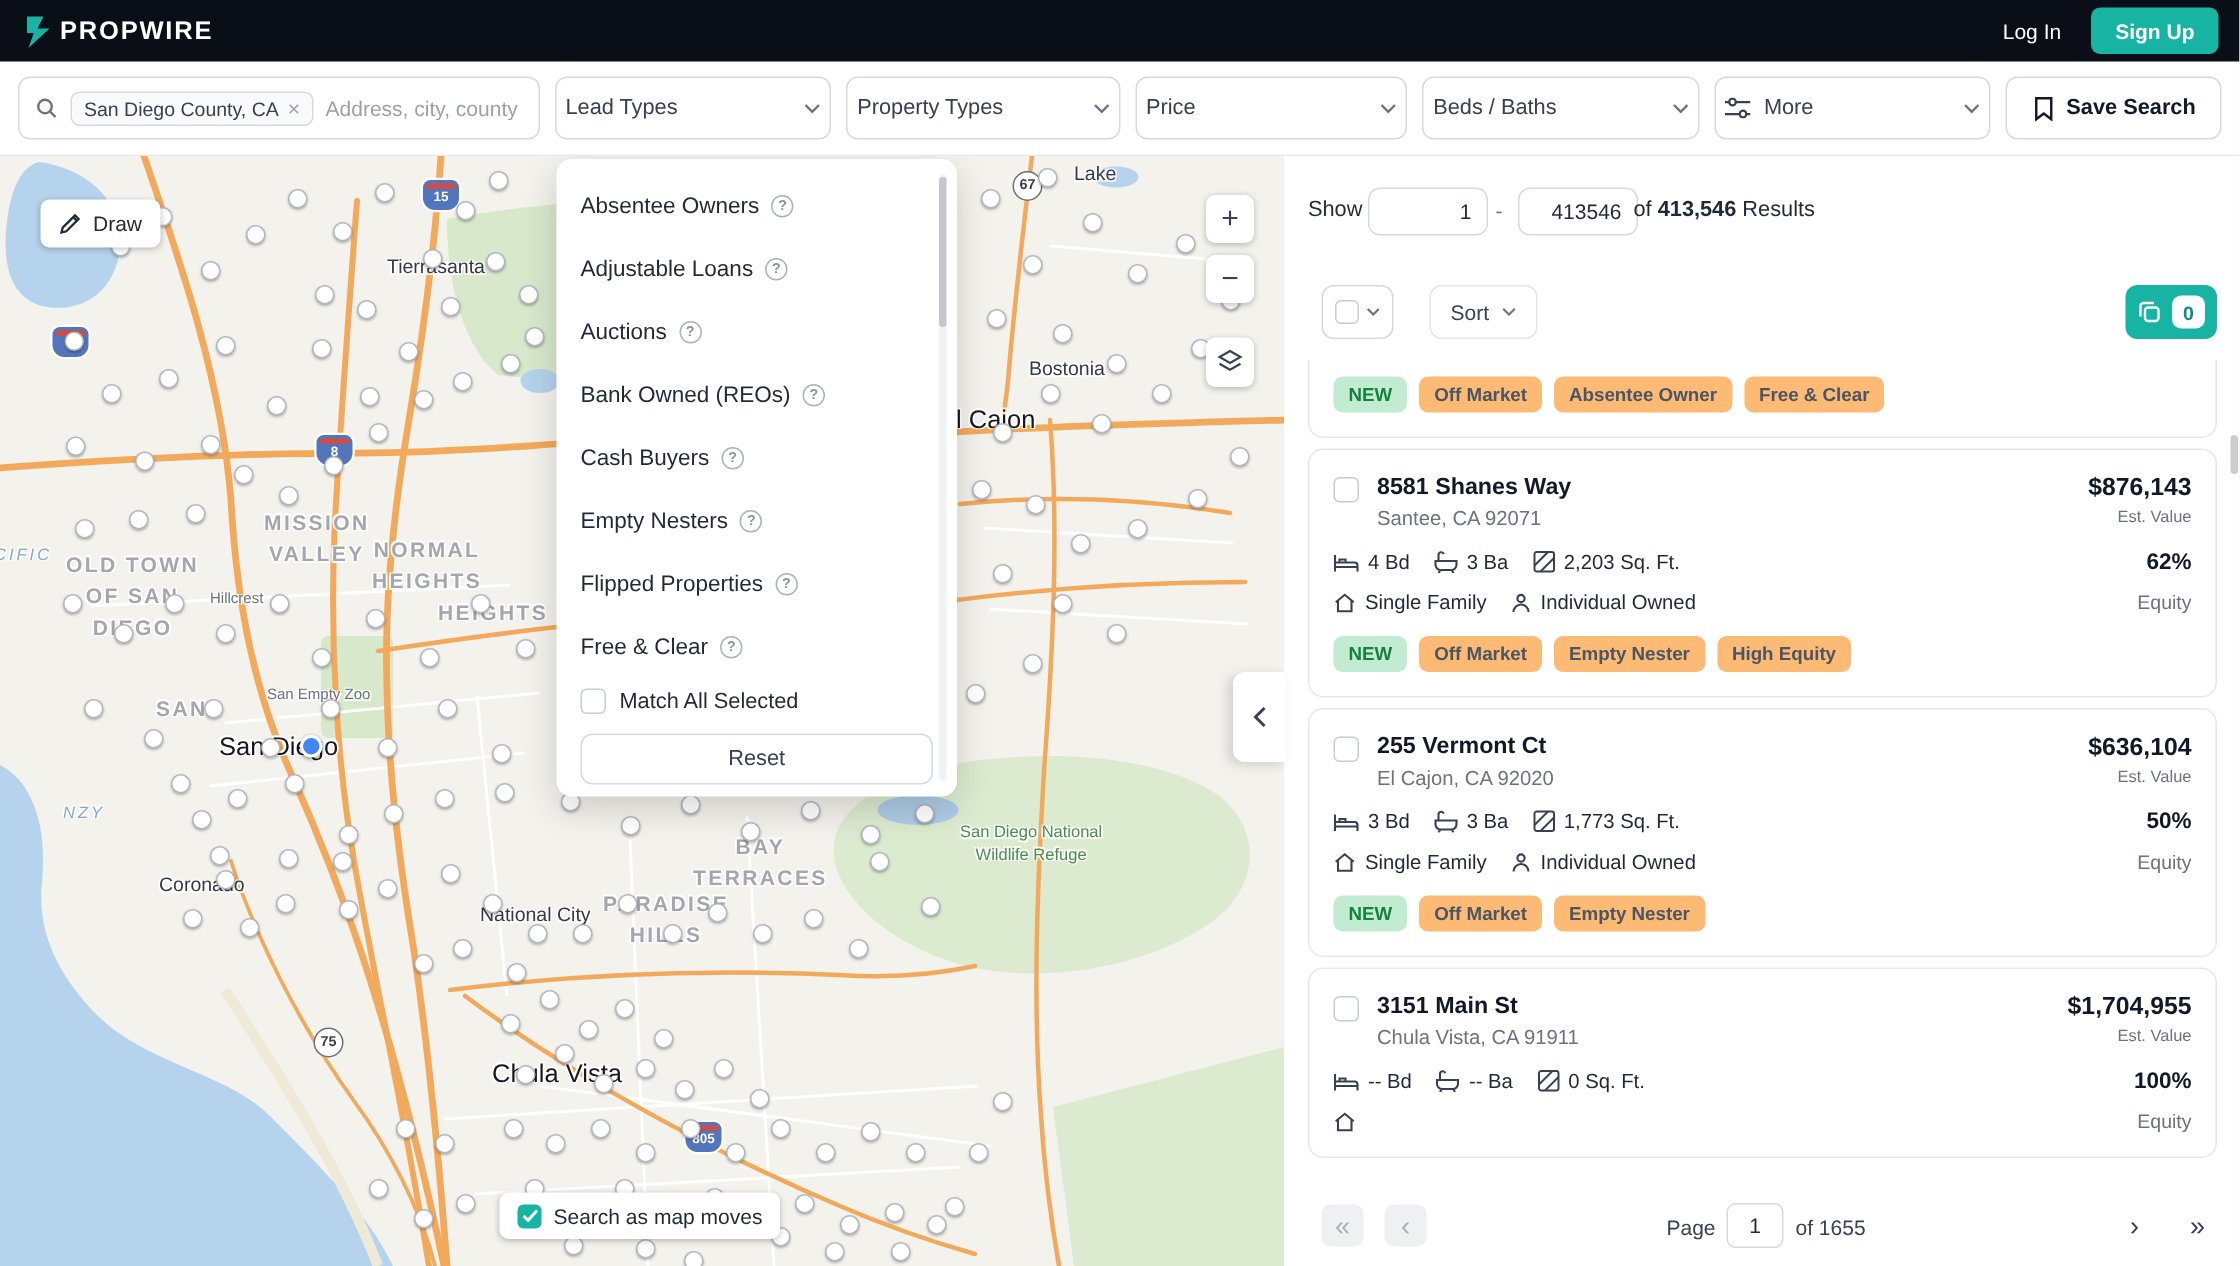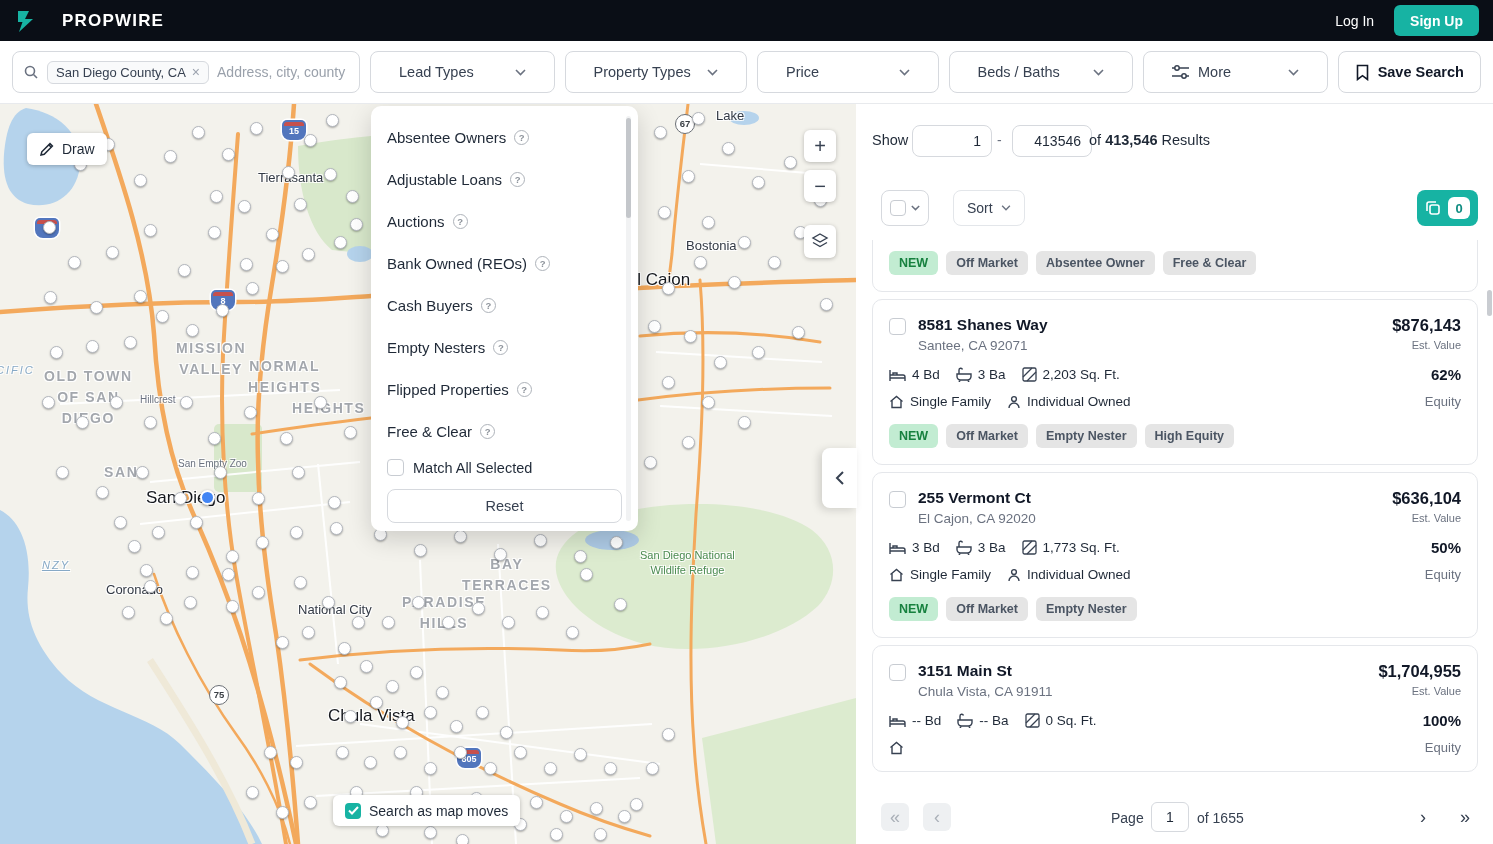--- a/index.html
+++ b/index.html
@@ -1,34 +1,34 @@
 <!DOCTYPE html>
 <html style="--accent: #17b3a3; --accent-dark: #0e8c81; --new-badge-bg: #c2ecd2; --new-badge-text: #17813f;"><head>
 <meta charset="utf-8">
 <style>
 *{margin:0;padding:0;box-sizing:border-box}
 html,body{width:1493px;height:844px}
 body{position:relative;overflow:hidden;font-family:"Liberation Sans",sans-serif;background:#fff}
 
 
 .navbar{position:absolute;left:0;top:0;width:1493px;height:41px;background:#0a0e16;display:flex;align-items:center;padding:0 14px;z-index:60}
-.brand{display:flex;align-items:center;gap:24px}
+.brand{display:flex;align-items:center;gap:2px}
 .brand-text{color:#fff;font-weight:700;font-size:17px;letter-spacing:1.2px}
 .nav-right{margin-left:auto;display:flex;align-items:center;gap:20px}
 .login{color:#fff;font-size:14px;cursor:pointer;background:none;border:none;font-family:inherit}
 .signup{background:var(--accent,#17b3a3);color:#fff;font-size:14px;font-weight:600;border:none;border-radius:6px;height:31px;padding:0 16px;cursor:pointer;font-family:inherit}
 
 
 .filterbar{position:absolute;left:0;top:41px;width:1493px;height:63px;background:#fff;border-bottom:1px solid #e8eaed;display:flex;align-items:center;padding:0 12px;gap:10px;z-index:55}
 .searchbox{width:348px;height:42px;border:1px solid #d6d9de;border-radius:8px;display:flex;align-items:center;padding:0 10px;gap:8px;background:#fff}
 .chip{display:flex;align-items:center;gap:6px;border:1px solid #d6d9de;background:#f9fafb;border-radius:6px;padding:3px 8px;font-size:13px;color:#374151;white-space:nowrap}
 .chip .x{color:#9ca3af;font-size:14px;cursor:pointer;line-height:1}
 .search-input{border:none;outline:none;flex:1;font-size:14px;color:#374151;min-width:0;font-family:inherit;background:transparent}
 .search-input::placeholder{color:#9aa1ab}
-.drop{height:42px;border:1px solid #d6d9de;border-radius:8px;background:#fff;display:flex;align-items:center;justify-content:space-between;padding:0 28px;font-size:14.5px;color:#374151;cursor:pointer;font-family:inherit}
+.drop{height:42px;border:1px solid #d6d9de;border-radius:8px;background:#fff;display:flex;align-items:center;justify-content:space-between;padding:0 6px;font-size:14.5px;color:#374151;cursor:pointer;font-family:inherit}
 .dleft{display:flex;align-items:center;gap:9px}
 .w185{width:185px}.w183{width:183px}.w182{width:182px}
 .savesearch{width:144px;height:42px;border:1px solid #d6d9de;border-radius:8px;background:#fff;display:flex;align-items:center;justify-content:center;gap:8px;font-size:14.5px;font-weight:700;color:#111827;cursor:pointer;font-family:inherit}
 
 
 .map{position:absolute;left:0;top:104px;width:856px;height:740px;background:#f3f2ec;overflow:hidden}
 .map-svg{position:absolute;left:0;top:0}
 .layer{position:absolute;left:0;top:0;width:856px;height:740px;pointer-events:none}
 .marker{position:absolute;width:13px;height:13px;border-radius:50%;background:#fff;border:1.5px solid #b3b7be;box-shadow:0 1px 2px rgba(0,0,0,.3);pointer-events:auto;cursor:pointer}
 .marker.selected{width:15px;height:15px;background:#4285f4;border:2.5px solid #fff;box-shadow:0 1px 3px rgba(0,0,0,.45)}
@@ -86,21 +86,21 @@
 .cityline{font-size:13.5px;color:#6b7280;margin-top:4px}
 .price{font-size:16.5px;font-weight:700;color:#111827;text-align:right}
 .est{font-size:11px;color:#6b7280;margin-top:4px;text-align:right}
 .card-mid{display:flex;justify-content:space-between;margin-top:13px}
 .card-own{display:flex;justify-content:space-between;margin-top:11px}
 .specs{display:flex;gap:16px;align-items:center}
 .spec{display:flex;align-items:center;gap:6px;font-size:13.5px;color:#1f2937;font-weight:500;white-space:nowrap}
 .equity-val{font-size:15px;font-weight:700;color:#111827;text-align:right}
 .equity-label{font-size:13px;color:#6b7280;text-align:right}
 .card-tags{display:flex;gap:8px;margin-top:15px;flex-wrap:wrap}
-.tag{background:#e5e5e5;color:#4b5563;font-size:12.5px;font-weight:600;border-radius:6px;padding:5px 10px;white-space:nowrap}
+.tag{background:#fdba74;color:#4b5563;font-size:12.5px;font-weight:600;border-radius:6px;padding:5px 10px;white-space:nowrap}
 .tag-new{background:var(--new-badge-bg,#c2ecd2);color:var(--new-badge-text,#17813f)}
 .pagination{position:absolute;left:0;top:686px;width:637px;height:54px;background:#fff}
 .pgbtn{position:absolute;width:28px;height:28px;border:none;border-radius:6px;display:flex;align-items:center;justify-content:center;font-size:18px;cursor:pointer;background:transparent;color:#374151;font-family:inherit;line-height:1}
 .pgbtn.disabled{background:#eef0f2;color:#aab0b8}
 .pg-first{left:25px;top:13px}.pg-prev{left:67px;top:13px}.pg-next{left:553px;top:13px}.pg-last{left:595px;top:13px}
 .pg-label{position:absolute;left:255px;top:20px;font-size:14px;color:#374151}
 .pg-input{position:absolute;left:295px;top:12px;width:38px;height:30px;border:1px solid #d6d9de;border-radius:6px;text-align:center;font-size:14px;color:#1f2937;font-family:inherit;outline:none}
 .pg-of{position:absolute;left:341px;top:20px;font-size:14px;color:#374151}
 .page-scrollbar{position:absolute;right:1px;top:290px;width:5px;height:26px;background:#c9ccd1;border-radius:3px;z-index:70;cursor:pointer}
 </style>
@@ -225,37 +225,37 @@
   </svg>
 
   <div class="layer">
       <div class="maplabel lab-town" style="left: 258px; top: 66px;">Tierrasanta</div>
       <div class="maplabel lab-town" style="left: 716px; top: 4px;">Lake</div>
       <div class="maplabel lab-town" style="left: 686px; top: 134px;">Bostonia</div>
       <div class="maplabel lab-city" style="left: 626px; top: 166px;">El Cajon</div>
       <div class="maplabel lab-city" style="left: 146px; top: 384px;">San Diego</div>
       <div class="maplabel lab-city" style="left: 328px; top: 602px;">Chula Vista</div>
       <div class="maplabel lab-town" style="left: 106px; top: 478px;">Coronado</div>
-      <div class="maplabel lab-town" style="left: 278px; top: 498px; padding-left: 20px;">National City</div>
+      <div class="maplabel lab-town" style="left: 300px; top: 498px; padding-left: 20px;">National City</div>
       <div class="maplabel lab-small" style="left: 140px; top: 290px;">Hillcrest</div>
       <div class="maplabel lab-small" style="left: 178px; top: 354px;">San Empty Zoo</div>
       <div class="maplabel lab-area" style="left: 176px; top: 234px;">MISSION
 VALLEY</div>
       <div class="maplabel lab-area" style="left: 248px; top: 252px;">NORMAL
 HEIGHTS</div>
       <div class="maplabel lab-area" style="left: 292px; top: 294px;">HEIGHTS</div>
       <div class="maplabel lab-area" style="left: 44px; top: 262px;">OLD TOWN
 OF SAN
 DIEGO</div>
       <div class="maplabel lab-area" style="left: 402px; top: 488px;">PARADISE
 HILLS</div>
       <div class="maplabel lab-area" style="left: 462px; top: 450px;">BAY
 TERRACES</div>
       <div class="maplabel lab-area" style="left: 104px; top: 358px;">SAN</div>
-      <div class="maplabel lab-water" style="left: 42px; top: 455px; text-decoration: underline;">NZY</div>
+      <div class="maplabel lab-water" style="left: 42px; top: 432px;">NZY</div>
       <div class="maplabel lab-water" style="left: -4px; top: 260px;">CIFIC</div>
       <div class="maplabel lab-park" style="left: 640px; top: 444px;">San Diego National
 Wildlife Refuge</div>
     </div>
   <div class="layer">
       <div class="shield-i" style="left: 282px; top: 16px;">15</div>
       <div class="shield-i" style="left: 211px; top: 186px;">8</div>
       <div class="shield-i" style="left: 35px; top: 114px;">5</div>
       <div class="shield-i" style="left: 457px; top: 644px;">805</div>
       <div class="shield-s" style="left: 675px; top: 10px;">67</div>

